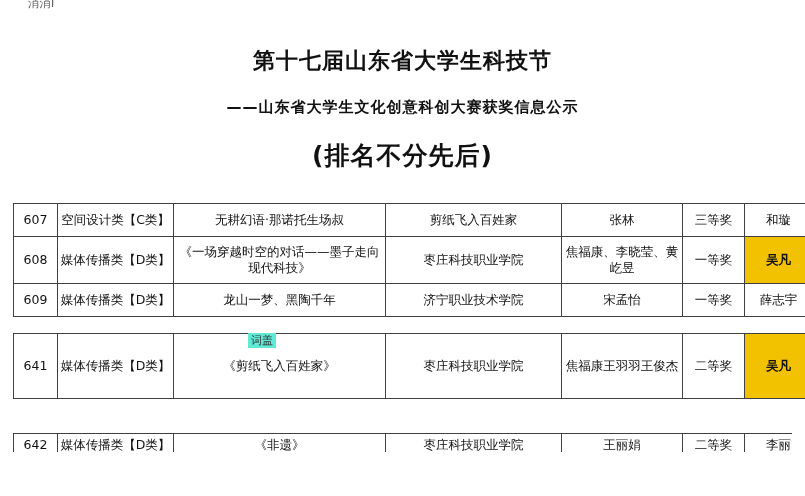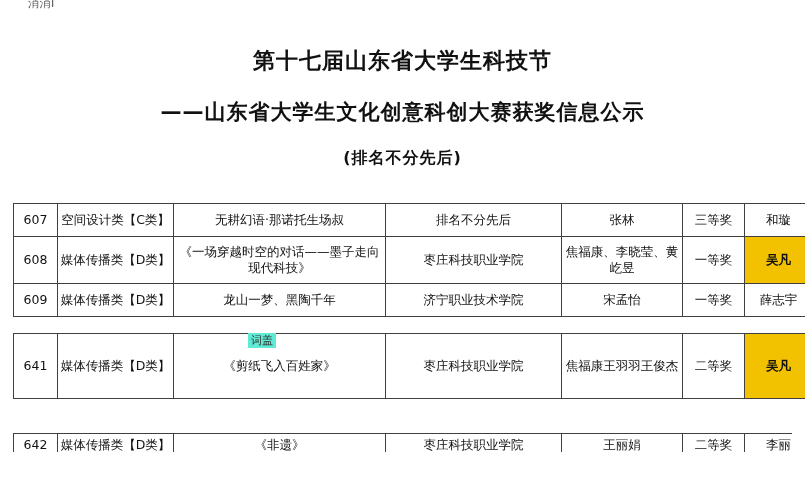--- a/index.html
+++ b/index.html
@@ -34,24 +34,24 @@
   }
   .title-line {
     font-size: 22px;
     font-weight: bold;
     color: #111;
     letter-spacing: 1px;
     margin-bottom: 22px;
     font-family: "DejaVu Sans", sans-serif;
   }
   .title-line.sub {
-    font-size: 21px;
+    font-size: 15px;
   }
   .title-line.small {
-    font-size: 16px;
+    font-size: 25px;
     margin-bottom: 0;
   }
   .table-wrap {
     position: absolute;
     left: 13px;
     width: 779px;
   }
   .tbl1 { top: 203px; }
   .tbl2 { top: 333px; }
   table.award {
@@ -158,21 +158,21 @@
           <col class="c-school">
         <col class="c-author">
           <col class="c-prize">
           <col class="c-tutor">
       </colgroup>
       <tbody>
         <tr class="r1">
           <td>607</td>
           <td>空间设计类【C类】</td>
           <td>无耕幻语·那诺托生场叔</td>
-          <td>排名不分先后</td>
+          <td>剪纸飞入百姓家</td>
           <td>张林</td>
           <td>三等奖</td>
           <td>和璇</td>
         </tr>
         <tr class="r2">
           <td>608</td>
           <td>媒体传播类【D类】</td>
           <td>《一场穿越时空的对话——墨子走向现代科技》</td>
           <td>枣庄科技职业学院</td>
           <td>焦福康、李晓莹、黄屹昱</td>

